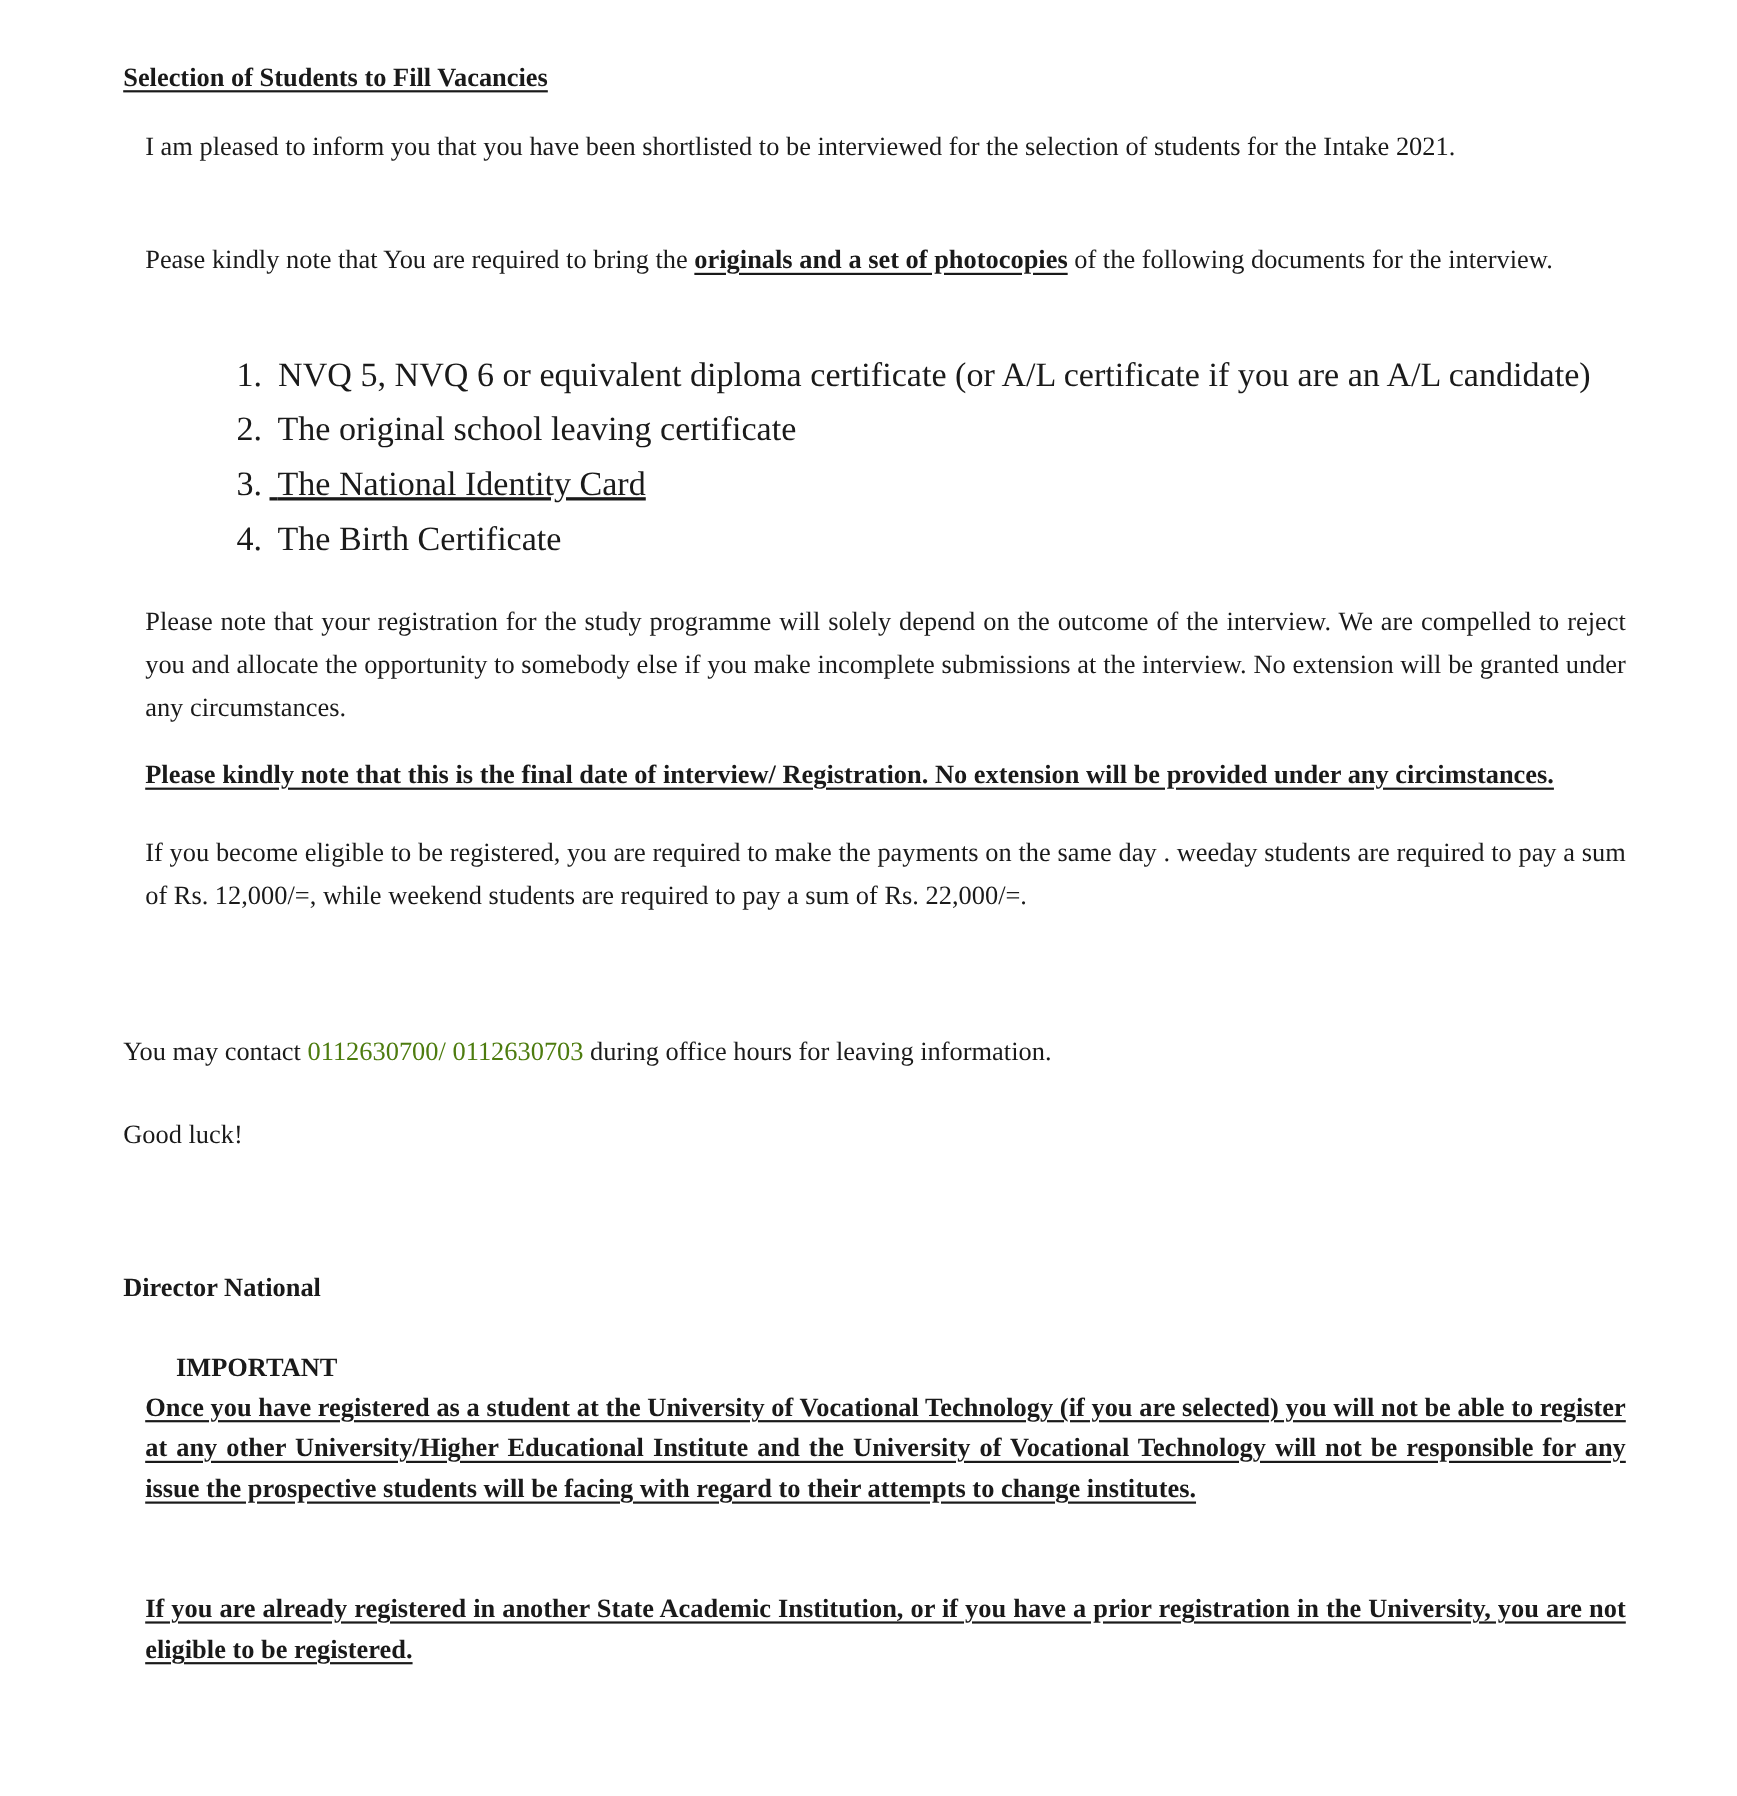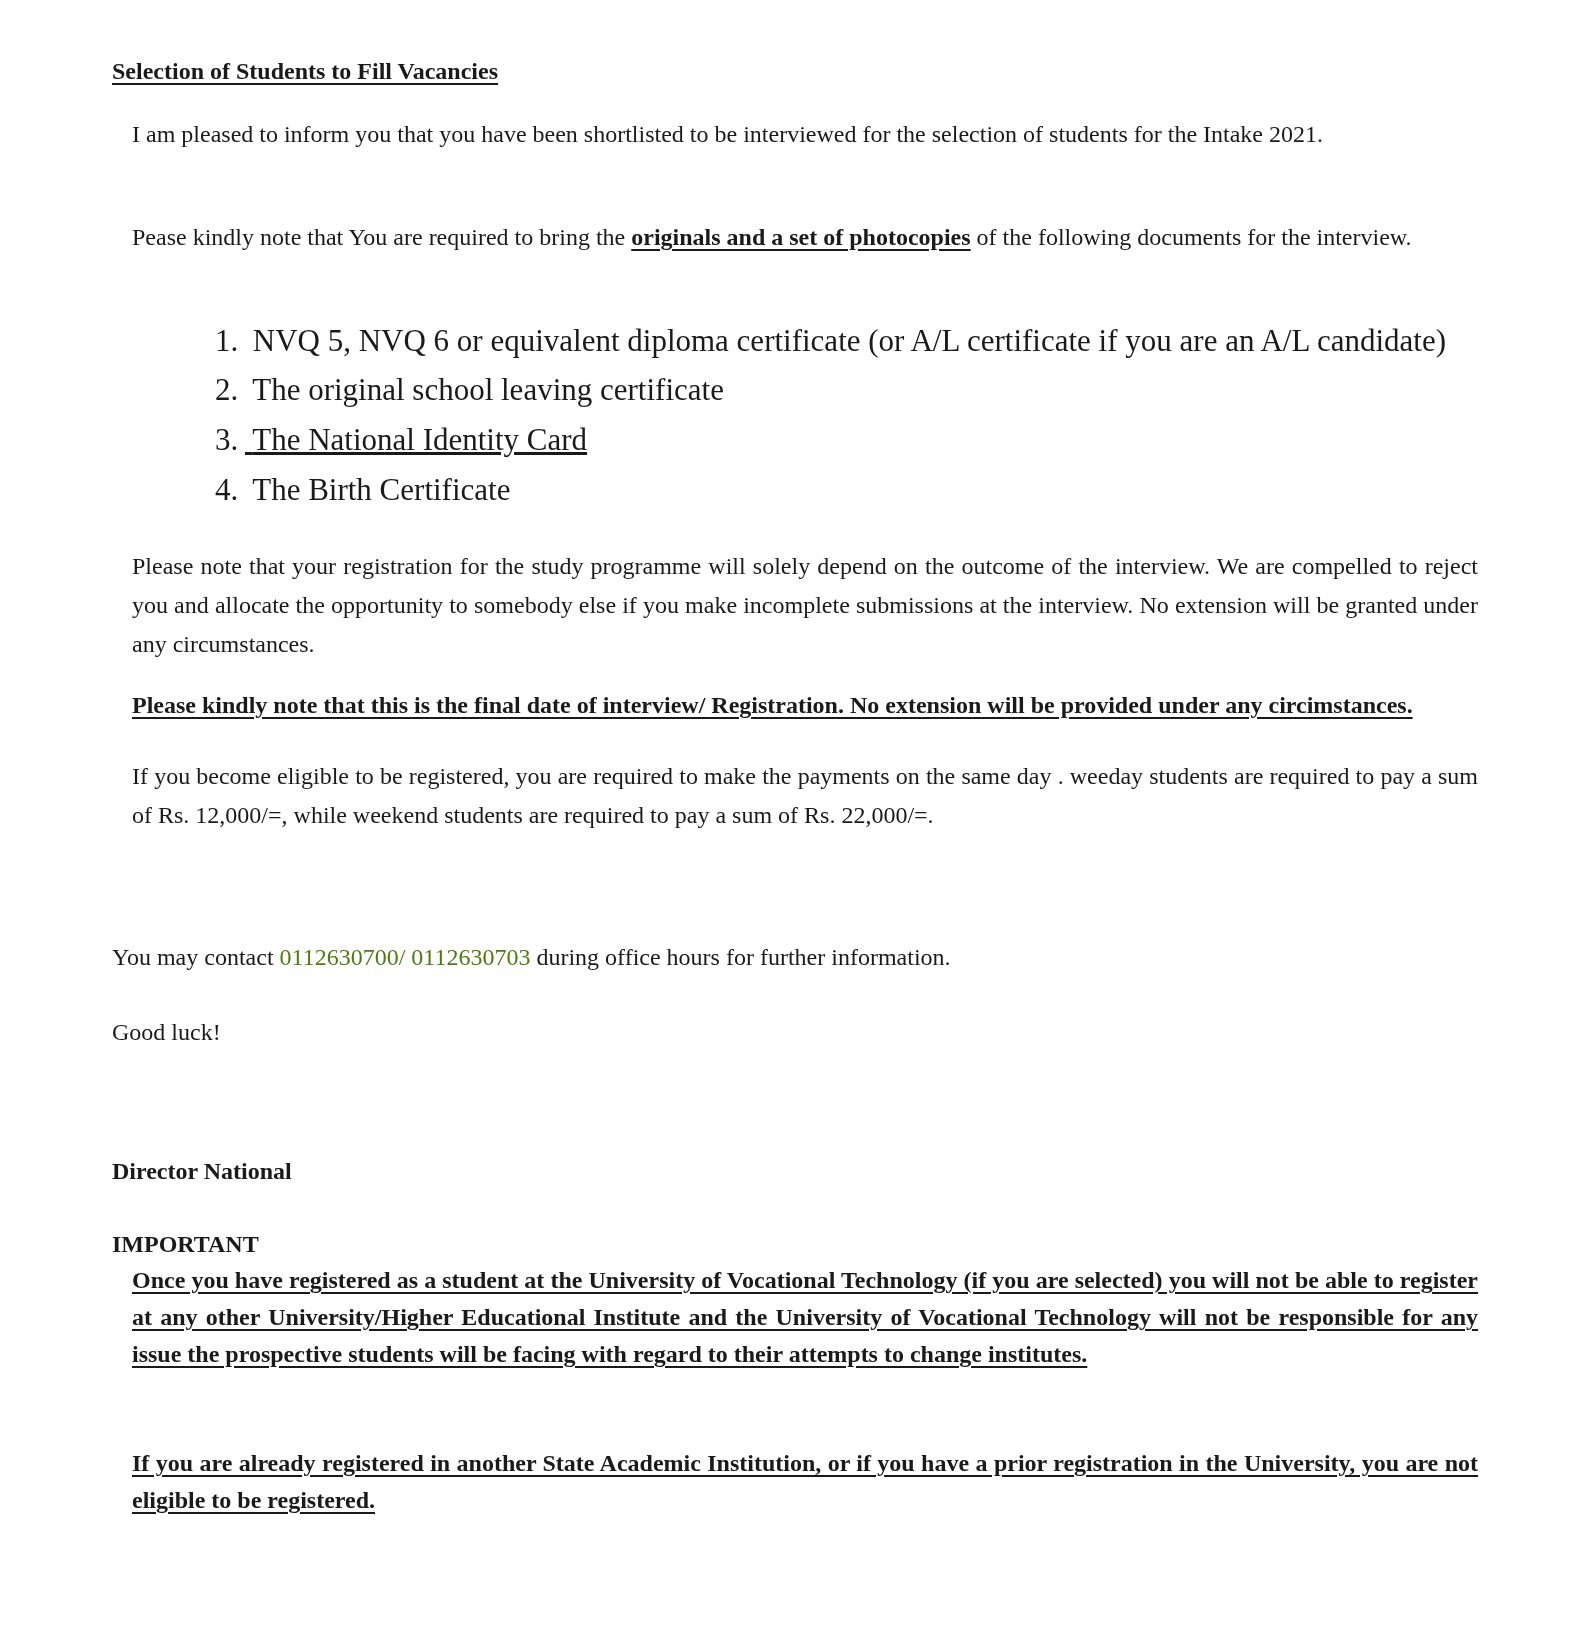--- a/index.html
+++ b/index.html
@@ -39,26 +39,26 @@
     <li style="top:470px;"><span class="num">4.</span> <span>The Birth Certificate</span></li>
   </ol>
 
   <div class="blk just" style="top:547px;">Please note that your registration for the study programme will solely depend on the outcome of the interview. We are compelled to reject you and allocate the opportunity to somebody else if you make incomplete submissions at the interview. No extension will be granted under any circumstances.</div>
 
   <div class="blk just bu" style="top:687px; line-height:37px;">Please kindly note that this is the final date of interview/ Registration. No extension will be provided under any circimstances.</div>
 
   <div class="blk just" style="top:757px;">If you become eligible to be registered, you are required to make the payments on the same day . weeday students are required to pay a sum of Rs. 12,000/=, while weekend students are required to pay a sum of Rs. 22,000/=.</div>
 
   <div class="blk" style="top:938px;">
-    <span>You may contact </span><span class="phone">0112630700</span><span class="phone">/ </span><span class="phone">0112630703</span><span> during office hours for further information.</span>
+    <span>You may contact </span><span class="phone">0112630700</span><span class="phone">/ </span><span class="phone">0112630703</span><span> during office hours for leaving information.</span>
   </div>
 
   <div class="blk" style="top:1013px;">Good luck!</div>
 
   <div class="blk bold" style="top:1152px;">Director National</div>
 
-  <div class="blk bold" style="top:1225px;">IMPORTANT</div>
+  <div class="blk bold" style="top:1225px;margin-left:48px;">IMPORTANT</div>
 
   <div class="blk just bu" style="top:1262px; line-height:37px;">Once you have registered as a student at the University of Vocational Technology (if you are selected) you will not be able to register at any other University/Higher Educational Institute and the University of Vocational Technology will not be responsible for any issue the prospective students will be facing with regard to their attempts to change institutes.</div>
 
   <div class="blk just bu" style="top:1445px; line-height:37px;">If you are already registered in another State Academic Institution, or if you have a prior registration in the University, you are not eligible to be registered.</div>
 
 </div>
 
 </body></html>

